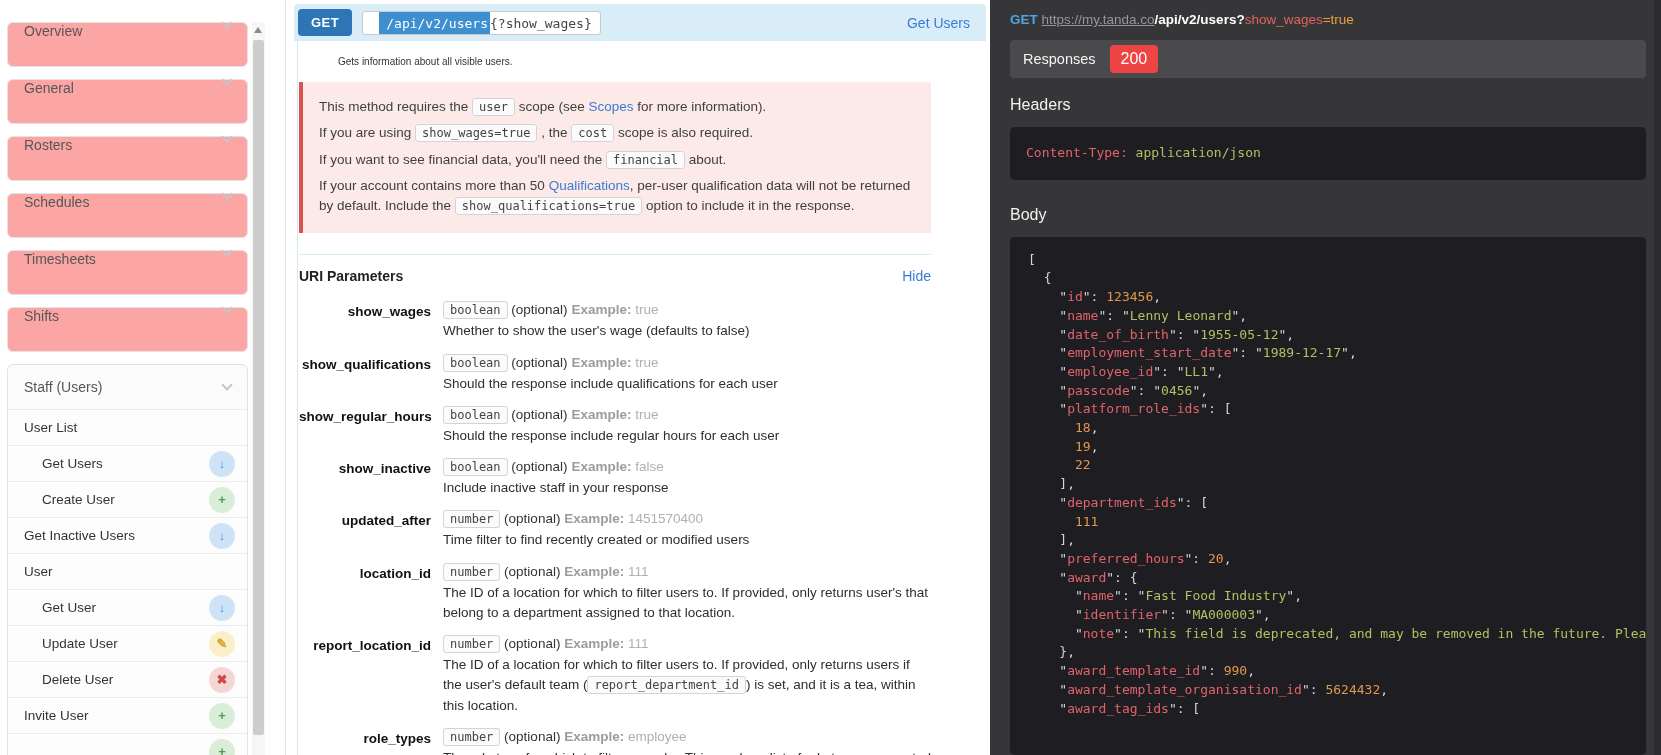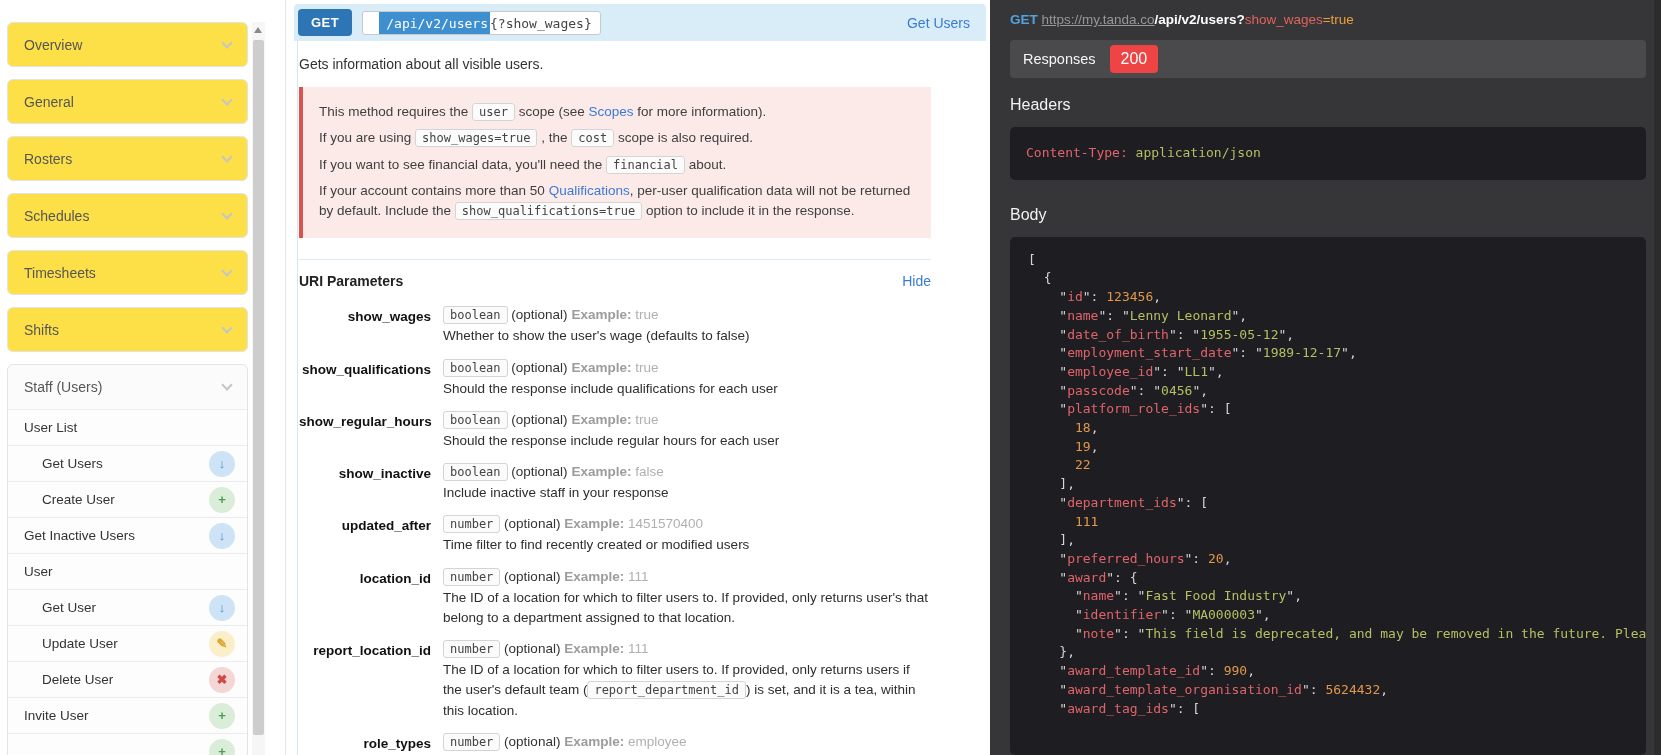--- a/index.html
+++ b/index.html
@@ -2,22 +2,22 @@
 <html><head>
 <meta charset="utf-8">
 <style>
   * { margin:0; padding:0; box-sizing:border-box; }
   html,body { width:1661px; height:755px; overflow:hidden; background:#fff;
     font-family:"Liberation Sans", sans-serif; }
   .app { display:flex; width:1661px; height:755px; }
 
   
   .sidebar { width:285px; position:relative; background:#fff; padding-top:22px; overflow:hidden; flex:none; }
-  .acc-card { width:241px; margin:0 0 12px 7px; background:#fde047; border:1px solid #e3e3e3;
-    border-radius:6px; height:45px; display:flex; align-items:center; padding:0 16px;
+  .acc-card { width:241px; margin:0 0 12px 7px; background:#fca5a5; border:1px solid #e3e3e3;
+    border-radius:6px; height:45px; display:flex; align-items:flex-start; padding:0 16px;
     font-size:14px; color:#565656; cursor:pointer; }
   .chev { margin-left:auto; width:8px; height:8px; border-right:2px solid #c6c6c6;
     border-bottom:2px solid #c6c6c6; transform:rotate(45deg); margin-top:-4px; flex:none; }
   .staff-card { width:241px; margin:0 0 12px 7px; background:#fbfbfb; border:1px solid #e3e3e3;
     border-radius:6px; overflow:hidden; }
   .staff-head { height:44px; display:flex; align-items:center; padding:0 16px; font-size:14px; color:#565656; cursor:pointer; }
   .side-row { border-top:1px solid #ececec; height:36px; display:flex; align-items:center;
     padding:0 12px 0 16px; font-size:13.5px; color:#333; cursor:pointer; background:#fdfdfd; }
   .side-row.ind { padding-left:34px; }
   .side-icon { margin-left:auto; width:26px; height:26px; border-radius:50%; display:flex;
@@ -38,21 +38,21 @@
   .mid-rail { position:absolute; left:11px; top:41px; bottom:0; width:1px; background:#d2e8f3; }
   .get-bar { margin:4px 4px 0 8px; height:37px; background:#d9edf8; border-radius:4px 4px 0 0;
     display:flex; align-items:center; padding:0 10px 0 4px; }
   .method-badge { background:#2e75b5; color:#fff; font-weight:bold; font-size:13px;
     padding:6px 13px; border-radius:4px; margin-right:10px; letter-spacing:.5px; }
   .url-box { background:#fff; border:1px solid #c9c9c9; border-radius:3px;
     font:13px "DejaVu Sans Mono", monospace; color:#444; display:flex; align-items:stretch;
     padding:0 8px 0 16px; height:24px; line-height:24px; cursor:text; }
   .url-sel { background:#3e8fd0; color:#fff; padding:0 2px 0 7px; }
   .get-users-link { margin-left:auto; color:#3a7bd5; font-size:14px; margin-right:6px; text-decoration:none; cursor:pointer; }
-  .mid-desc { margin:15px 0 0 13px; font-size:14px; color:#333; }
+  .mid-desc { margin:15px 0 0 13px; font-size:10px; color:#333;padding-left:39px; }
   .alert { margin:15px 59px 0 13px; background:#fceae9; border-left:4px solid #d9534f;
     padding:9px 16px 11px; font-size:13.5px; color:#3f3f3f; }
   .alert-line { margin:6px 0; line-height:1.5; }
   .chip { font:12px "DejaVu Sans Mono", monospace; background:#fbfbfb; border:1px solid #d4d4d4;
     border-radius:3px; padding:1px 6px; color:#444; white-space:nowrap; }
   .inline-link { color:#3a7bd5; text-decoration:none; cursor:pointer; }
   .uri-section { margin:21px 59px 0 13px; border-top:1px solid #d8ecf5; padding-top:13px; }
   .uri-head { display:flex; align-items:center; font-size:14px; font-weight:bold; color:#222; }
   .hide-link { margin-left:auto; font-weight:normal; color:#3a7bd5; font-size:14px; text-decoration:none; cursor:pointer; }
   .param-list { margin-top:18px; }

